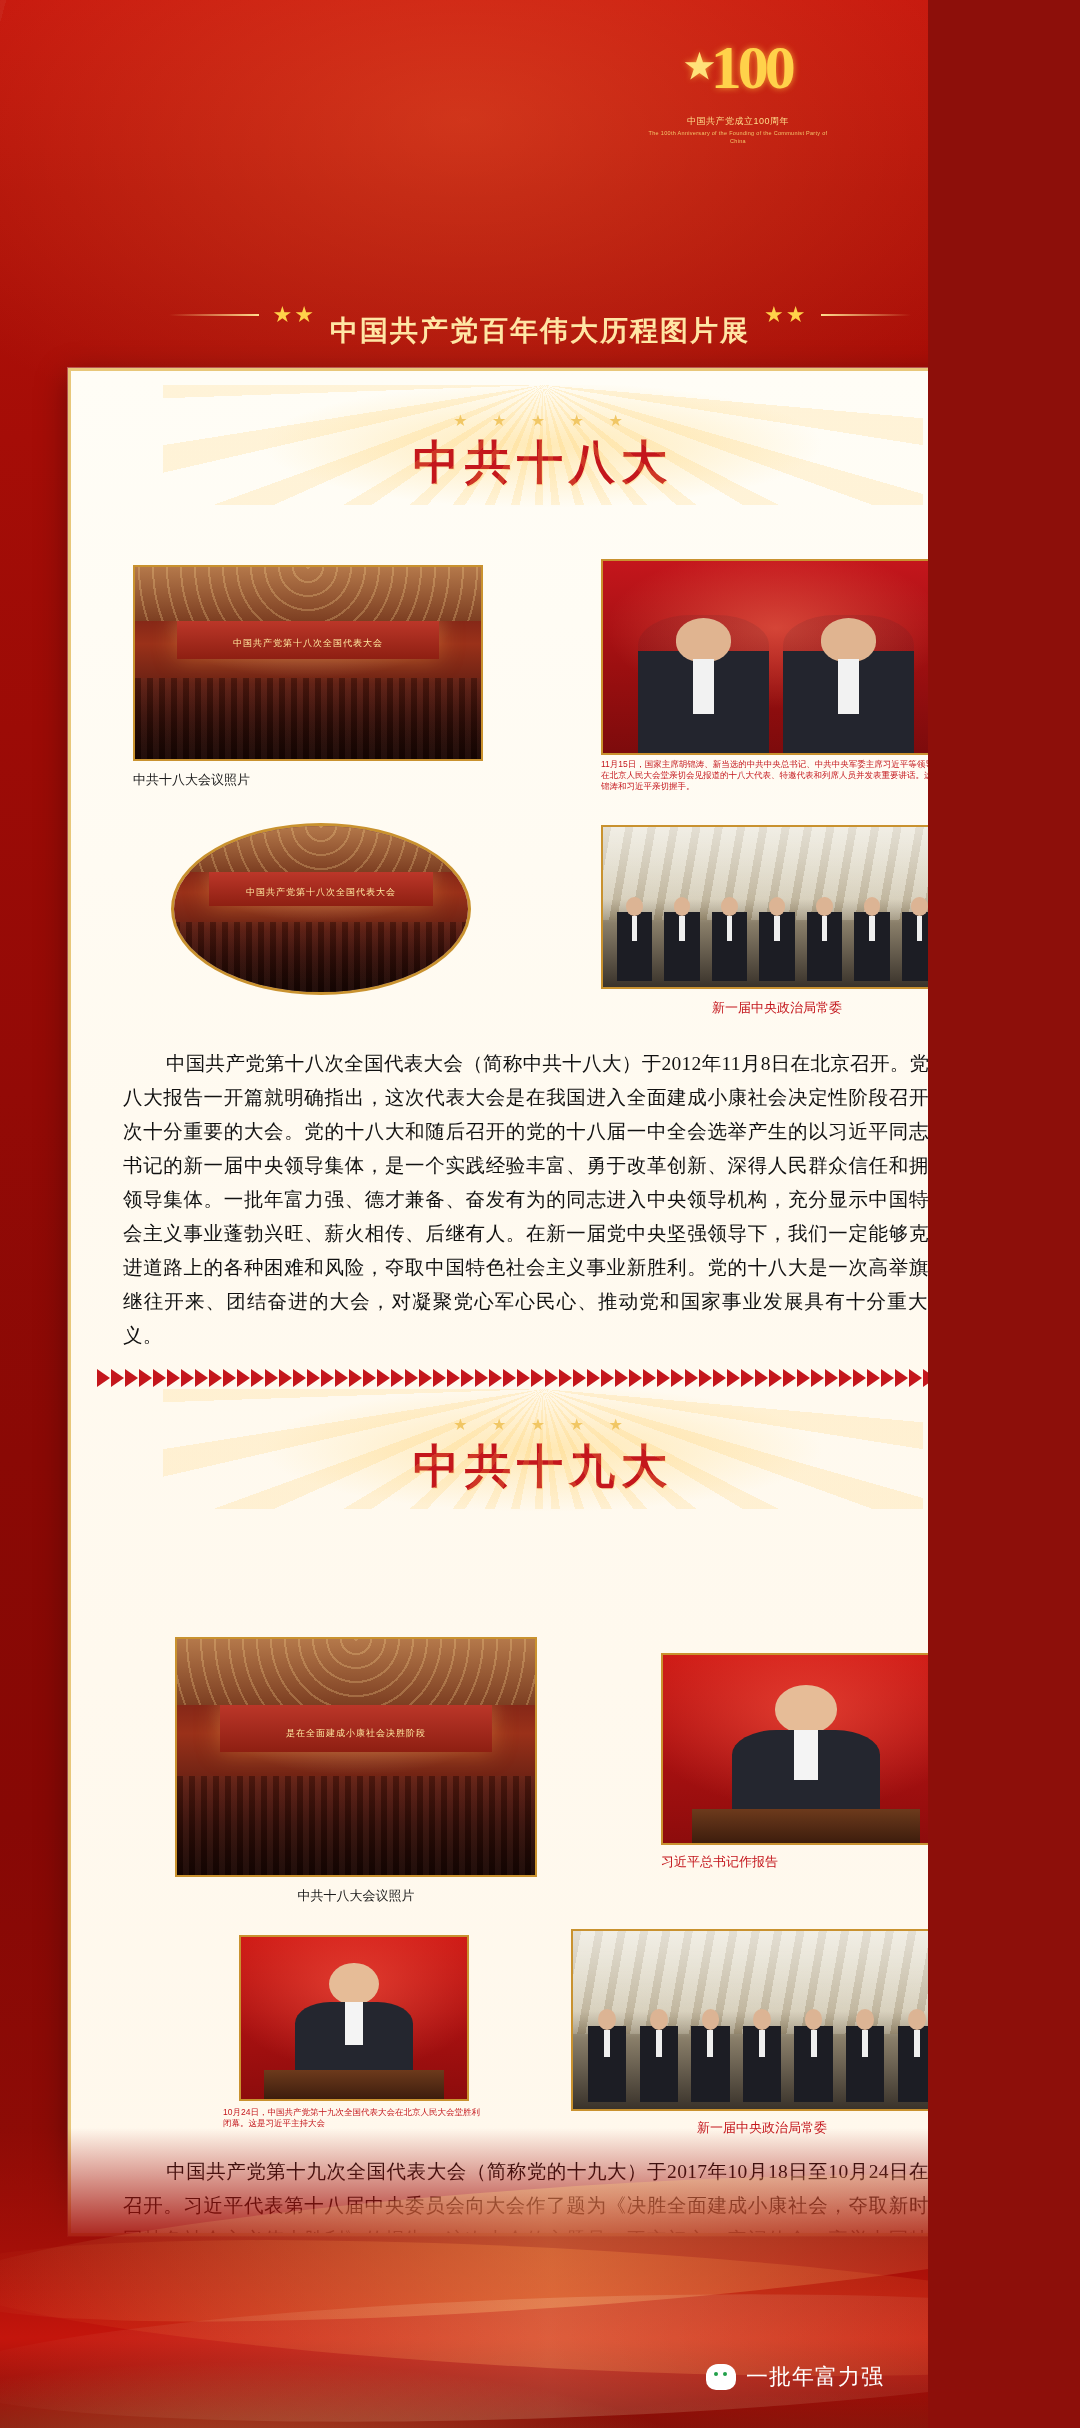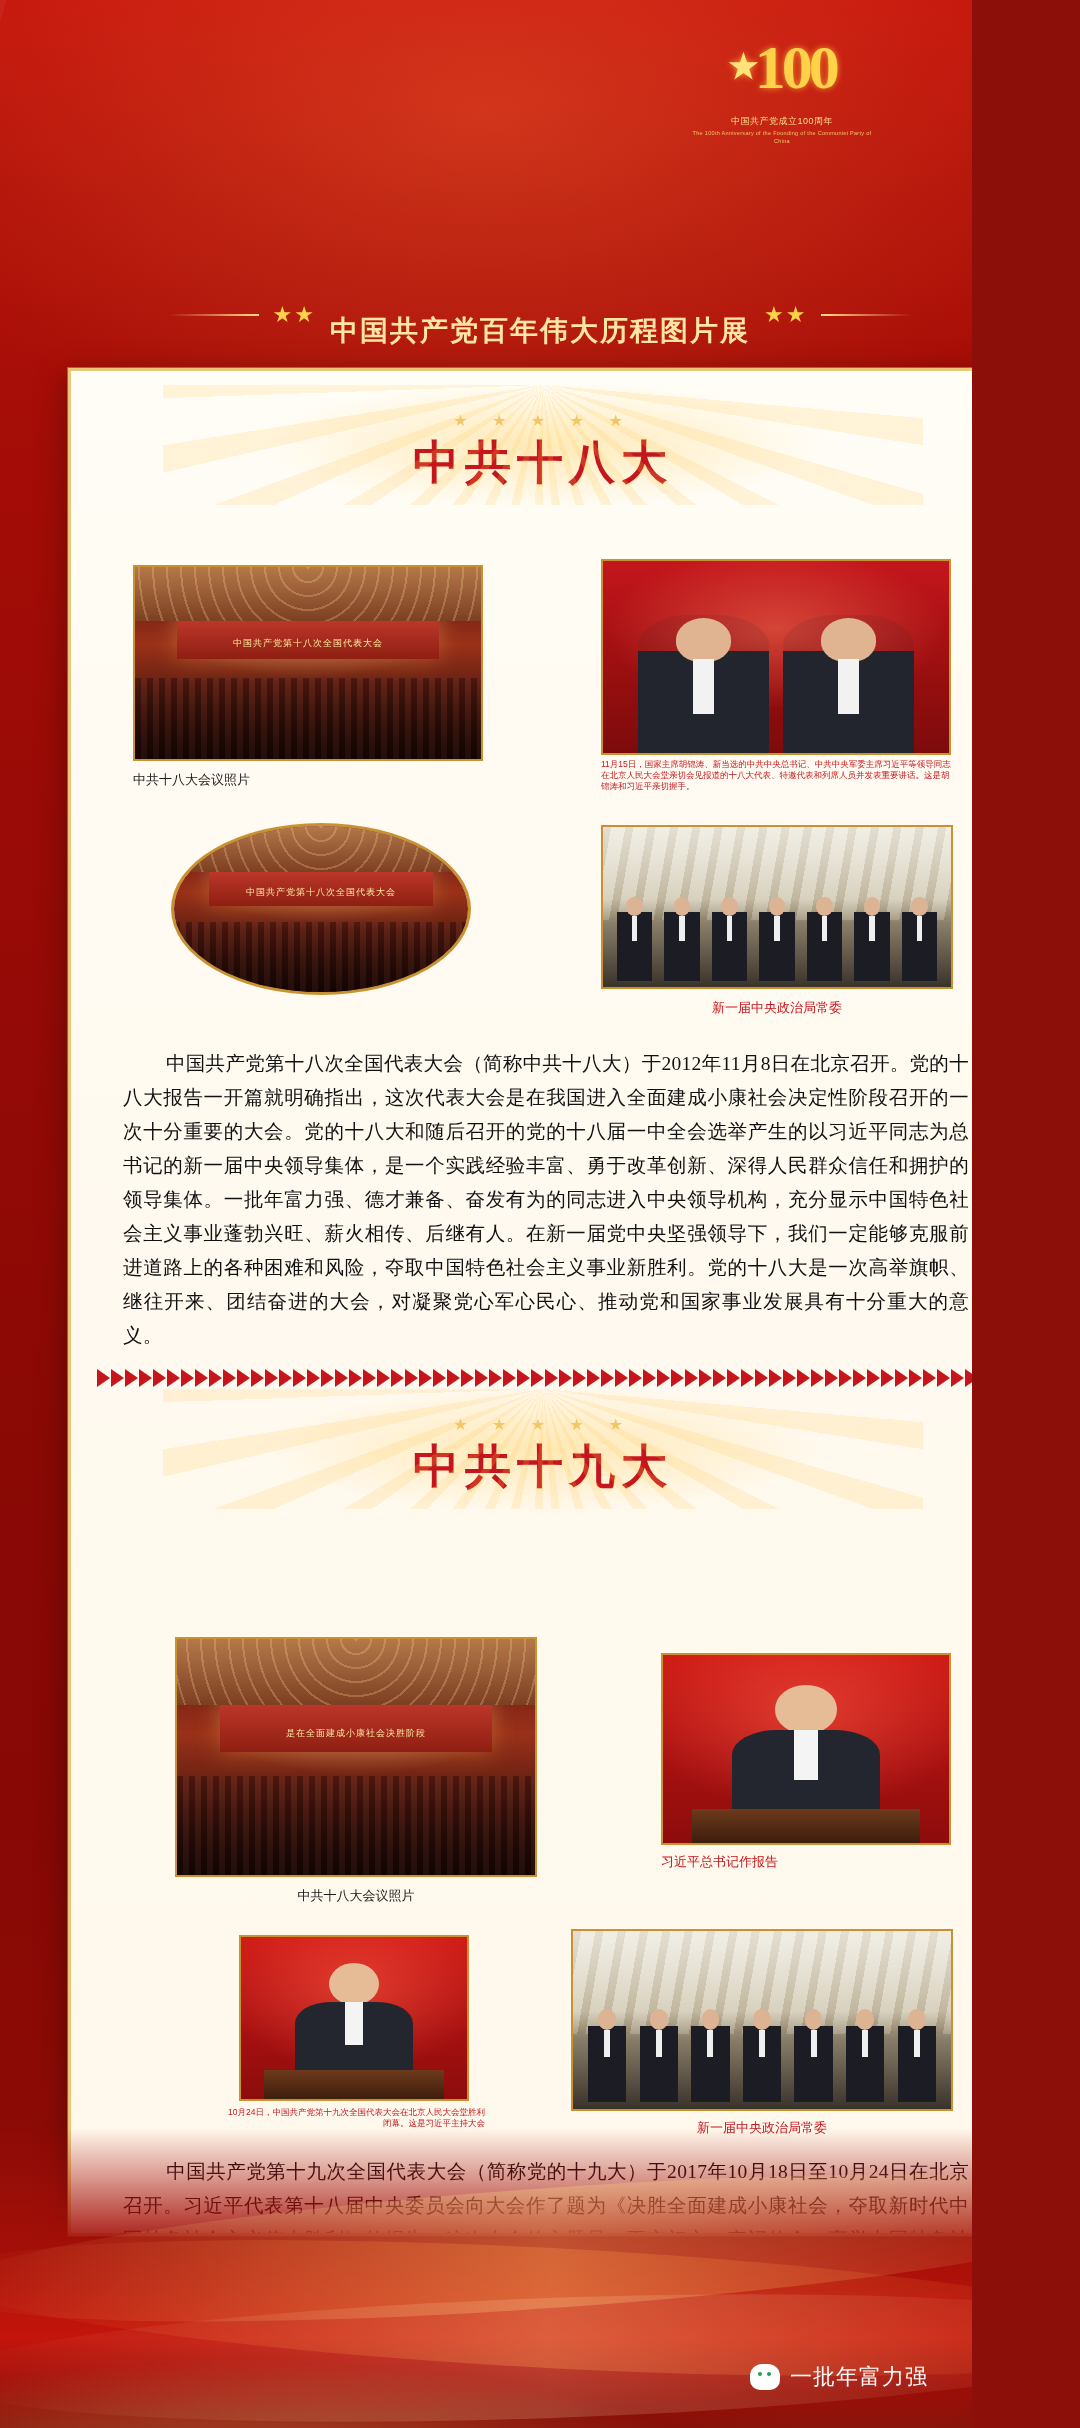--- a/index.html
+++ b/index.html
@@ -15,21 +15,20 @@
   }
 
   .poster {
     position: relative;
     width: 928px;
     height: 2428px;
     background:
       radial-gradient(ellipse 900px 500px at 50% 120px, rgba(255,120,60,0.35) 0%, rgba(200,20,10,0.0) 70%),
       linear-gradient(180deg, #c4140c 0%, #b01008 8%, #a50d07 18%, #9c0b06 30%, #930a06 45%, #8a0905 60%, #870805 75%, #8d0b06 88%, #8e0c06 100%);
     overflow: hidden;
-    padding-left: 44px;
   }
 
   
   .silk {
     position: absolute;
     left: 0; top: 0; right: 0; bottom: 0;
     background:
       linear-gradient(105deg, rgba(255,255,255,0.045) 0 6px, rgba(255,255,255,0) 6px 70px),
       linear-gradient(75deg, rgba(0,0,0,0.05) 0 4px, rgba(0,0,0,0) 4px 90px);
     pointer-events: none;
@@ -643,21 +642,21 @@
 
         <div class="ph" style="left:168px; top:1428px; width:230px; height:166px;">
           <div class="frame">
             <div class="speaker">
               <div class="head"></div>
               <div class="body"></div>
               <div class="podium"></div>
             </div>
           </div>
         </div>
-        <div class="cap tiny" style="left:152px; top:1600px; width:262px; text-align:right;">10月24日，中国共产党第十九次全国代表大会在北京人民大会堂胜利闭幕。这是习近平主持大会</div>
+        <div class="cap tiny" style="left:152px; top:1600px; width:262px; text-align:left;">10月24日，中国共产党第十九次全国代表大会在北京人民大会堂胜利闭幕。这是习近平主持大会</div>
 
         <div class="ph" style="left:500px; top:1422px; width:382px; height:182px;">
           <div class="frame">
             <div class="group">
               <div class="mural"></div>
               <div class="row">
                 <div class="p"></div>
                   <div class="p"></div>
                 <div class="p"></div>
                   <div class="p"></div>

